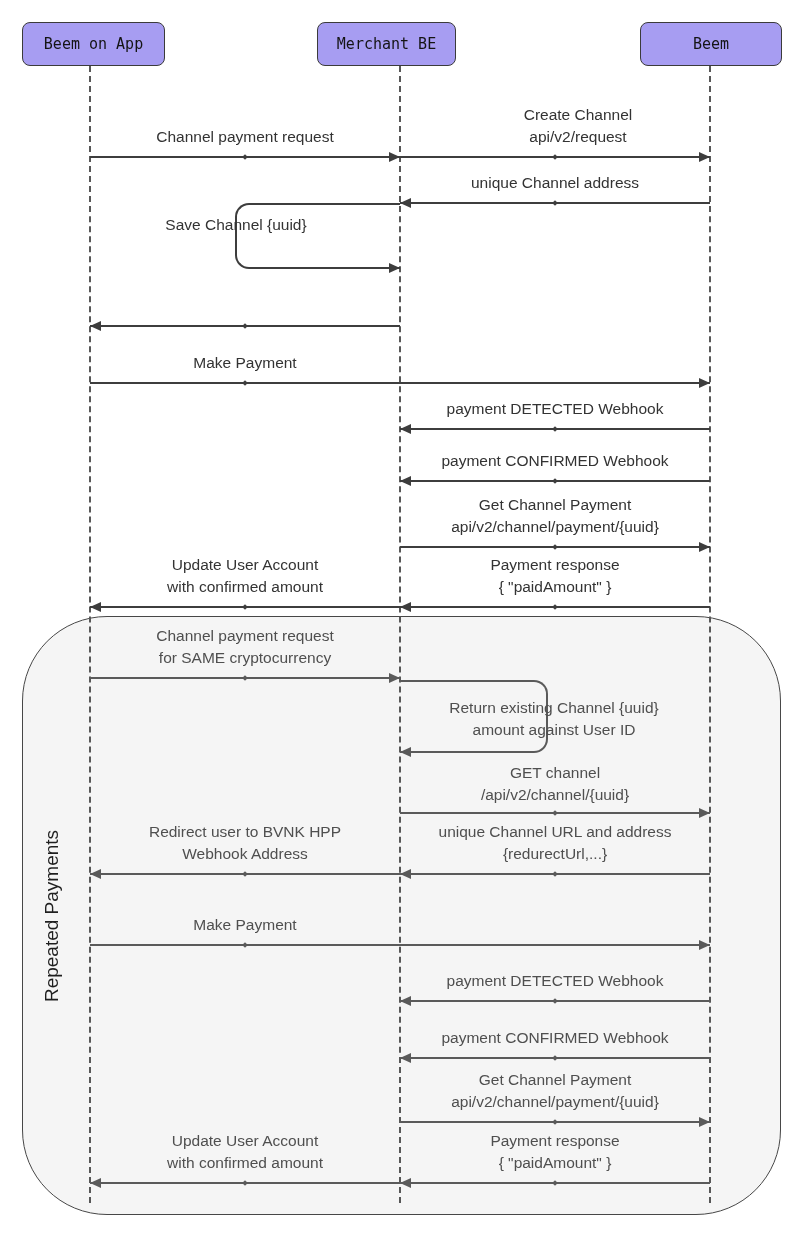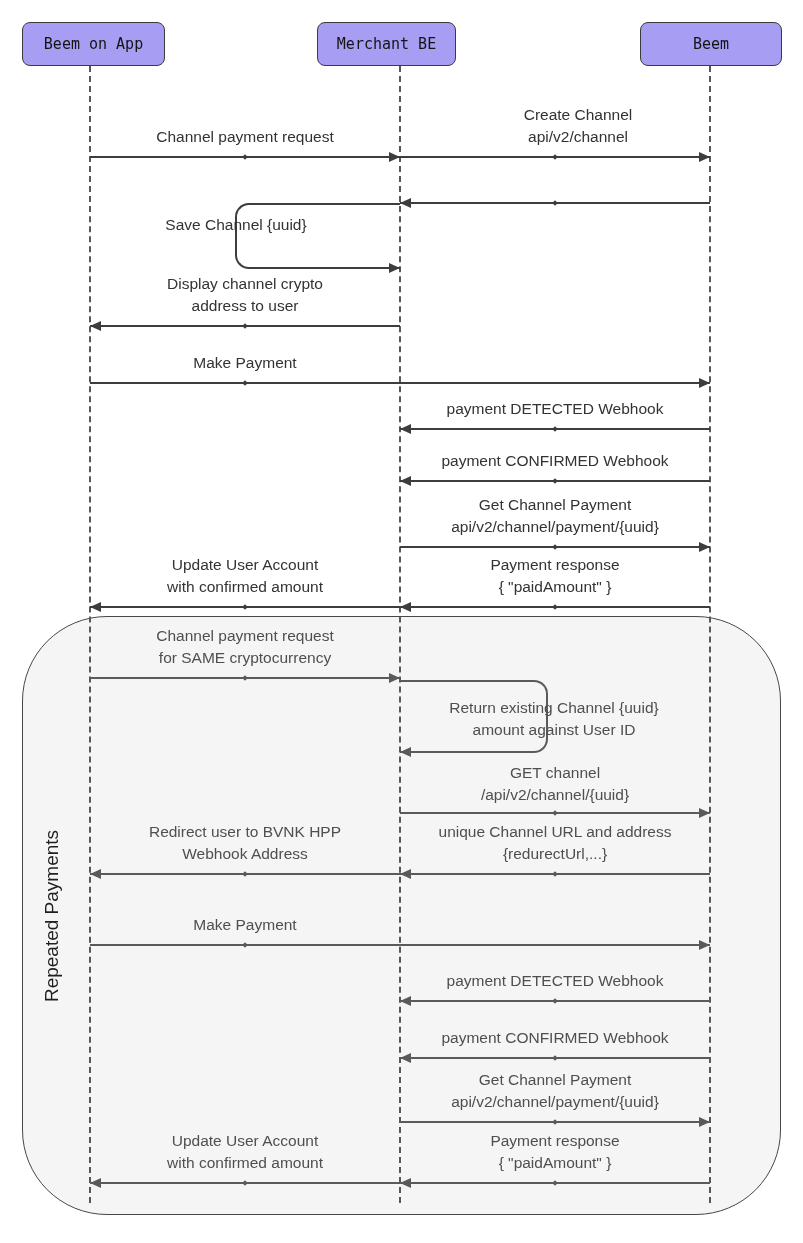--- a/index.html
+++ b/index.html
@@ -70,43 +70,40 @@
   </div>
 
   <div class="msg" style="left:85px;top:126px">Channel payment request</div>
   <div class="arrow right" style="left:90px;top:156px;width:310px">
       <i class="dot" style="left:153px"></i>
       <i class="head"></i>
     </div>
 
   <div class="msg" style="left:418px;top:104px">
     <div>Create Channel</div>
-    <div>api/v2/channel</div>
+    <div>api/v2/request</div>
   </div>
   <div class="arrow right" style="left:400px;top:156px;width:310px">
       <i class="dot" style="left:153px"></i>
       <i class="head"></i>
     </div>
 
+  <div class="msg" style="left:395px;top:172px">unique Channel address</div>
   <div class="arrow left" style="left:400px;top:202px;width:310px">
       <i class="dot" style="left:153px"></i>
       <i class="head"></i>
     </div>
 
   <div class="loop left-side" style="left:235px;top:203px;width:165px;height:66px">
       <i class="head"></i>
     </div>
   <div class="msg" style="left:76px;top:214px">
     <div>Save Channel {uuid}</div>
   </div>
 
-  <div class="msg" style="left:85px;top:273px">
-    <div>Display channel crypto</div>
-    <div>address to user</div>
-  </div>
   <div class="arrow left" style="left:90px;top:325px;width:310px">
       <i class="dot" style="left:153px"></i>
       <i class="head"></i>
     </div>
 
   <div class="msg" style="left:85px;top:352px">Make Payment</div>
   <div class="arrow right" style="left:90px;top:382px;width:620px">
       <i class="dot" style="left:153px"></i>
       <i class="head"></i>
     </div>

